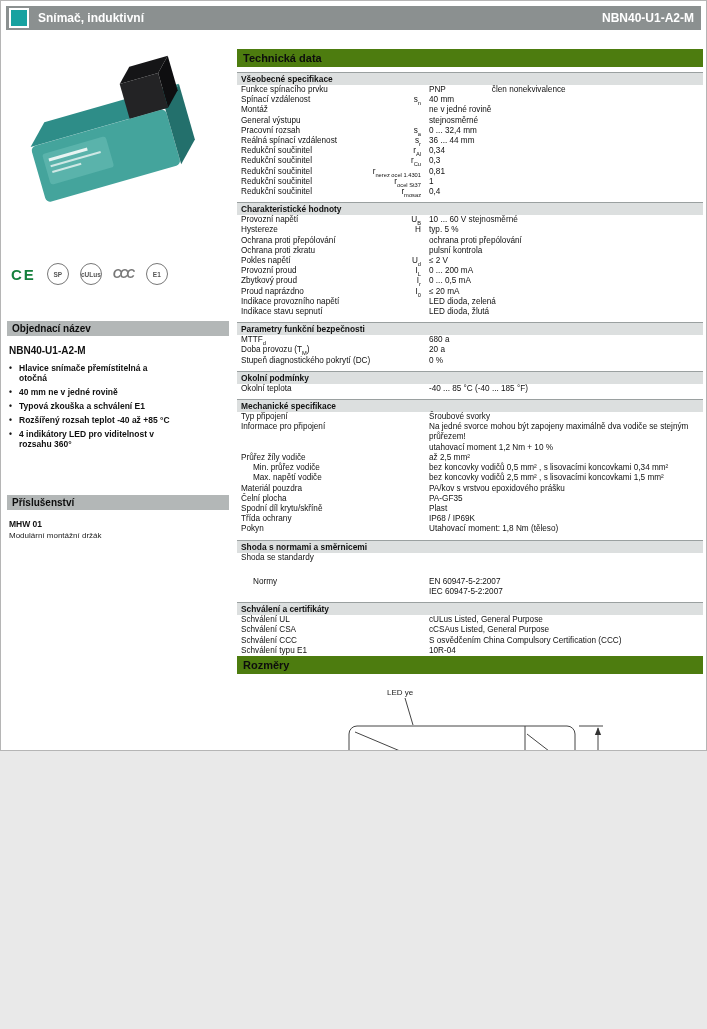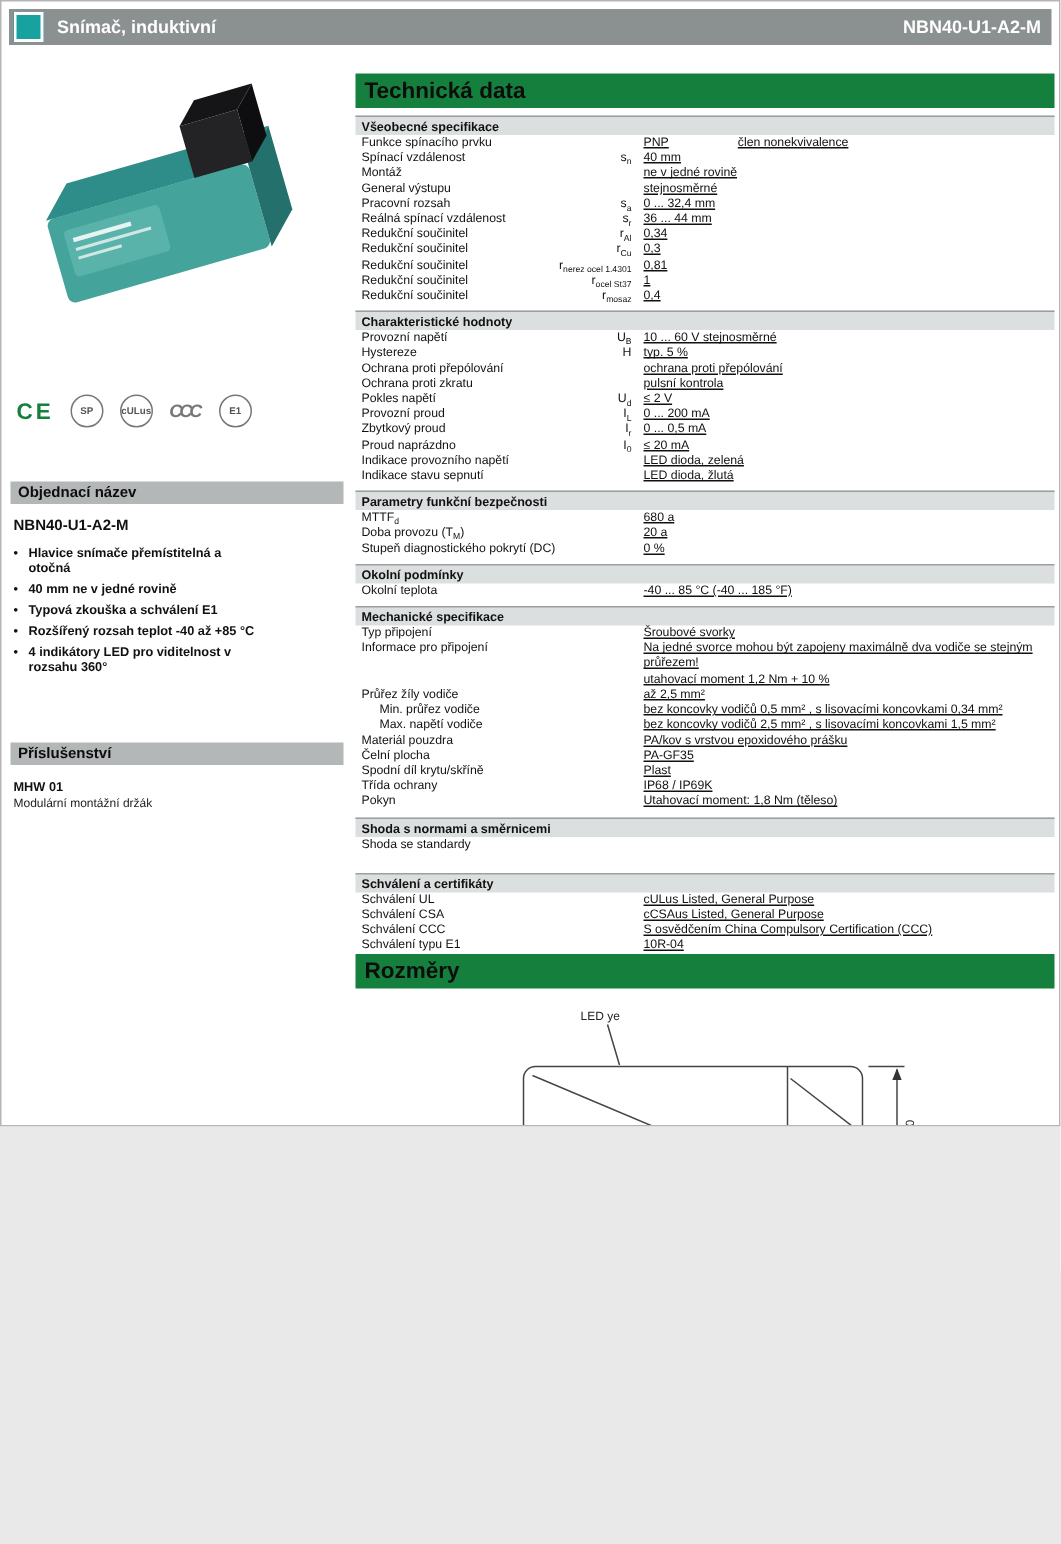--- a/index.html
+++ b/index.html
@@ -28,27 +28,27 @@
   .bar.order { margin-top:32px; }
   .bar.acc { margin-top:46px; }
   .order-code { font-weight:bold; font-size:10px; margin:9px 0 7px 2px; }
   .features { list-style:none; margin-left:2px; max-width:168px; }
   .features li { display:flex; font-size:8.5px; font-weight:bold; line-height:10px; margin-bottom:4px; }
   .features .blt { width:10px; flex:none; }
   .acc-name { font-weight:bold; font-size:8.5px; margin:9px 0 2px 2px; }
   .acc-desc { font-size:8px; margin-left:2px; color:#222; }
 
   
-  .main-bar { background:#15803d; font-weight:bold; font-size:15px; padding:3px 6px; color:#0d0d0d; }
+  .main-bar { background:#4d7c0f; font-weight:bold; font-size:11px; padding:3px 6px; color:#0d0d0d; }
   .tech { margin-top:2px; font-size:8.2px; }
   .sec { background:#dcdfdf; border-top:1px solid #9aa0a0; font-weight:bold; font-size:8.4px; padding:1px 4px; margin-top:5px; }
   .trow { display:flex; line-height:10.2px; padding-left:4px; }
   .tl { width:114px; flex:none; white-space:nowrap; overflow:visible; }
   .ts { width:74px; flex:none; text-align:right; padding-right:8px; white-space:nowrap; }
-  .tv { flex:1;text-decoration:underline; }
+  .tv { flex:1; }
   .ind .tl { padding-left:12px; }
   .gap { margin-bottom:14px; }
   .tx { margin-left:46px; }
   sub { font-size:0.7em; line-height:0; }
 
   
   .drawing { margin-top:8px; }
   .drawing text { font-size:8px; fill:#222; font-family:"Liberation Sans","DejaVu Sans",sans-serif; }
 </style>
 </head>
@@ -306,20 +306,28 @@
         <div class="trow">
           <div class="tl">Pokyn</div>
           <div class="ts"></div>
           <div class="tv">Utahovací moment: 1,8 Nm (těleso)</div>
         </div>
         <div class="sec">Shoda s normami a směrnicemi</div>
         <div class="trow gap">
           <div class="tl">Shoda se standardy</div>
           <div class="ts"></div>
           <div class="tv"></div>
+        </div>
+        <div class="trow ind">
+          <div class="tl">Normy</div>
+          <div class="ts"></div>
+          <div class="tv">
+            <div>EN 60947-5-2:2007</div>
+            <div>IEC 60947-5-2:2007</div>
+          </div>
         </div>
         <div class="sec">Schválení a certifikáty</div>
         <div class="trow">
           <div class="tl">Schválení UL</div>
           <div class="ts"></div>
           <div class="tv">cULus Listed, General Purpose</div>
         </div>
         <div class="trow">
           <div class="tl">Schválení CSA</div>
           <div class="ts"></div>

